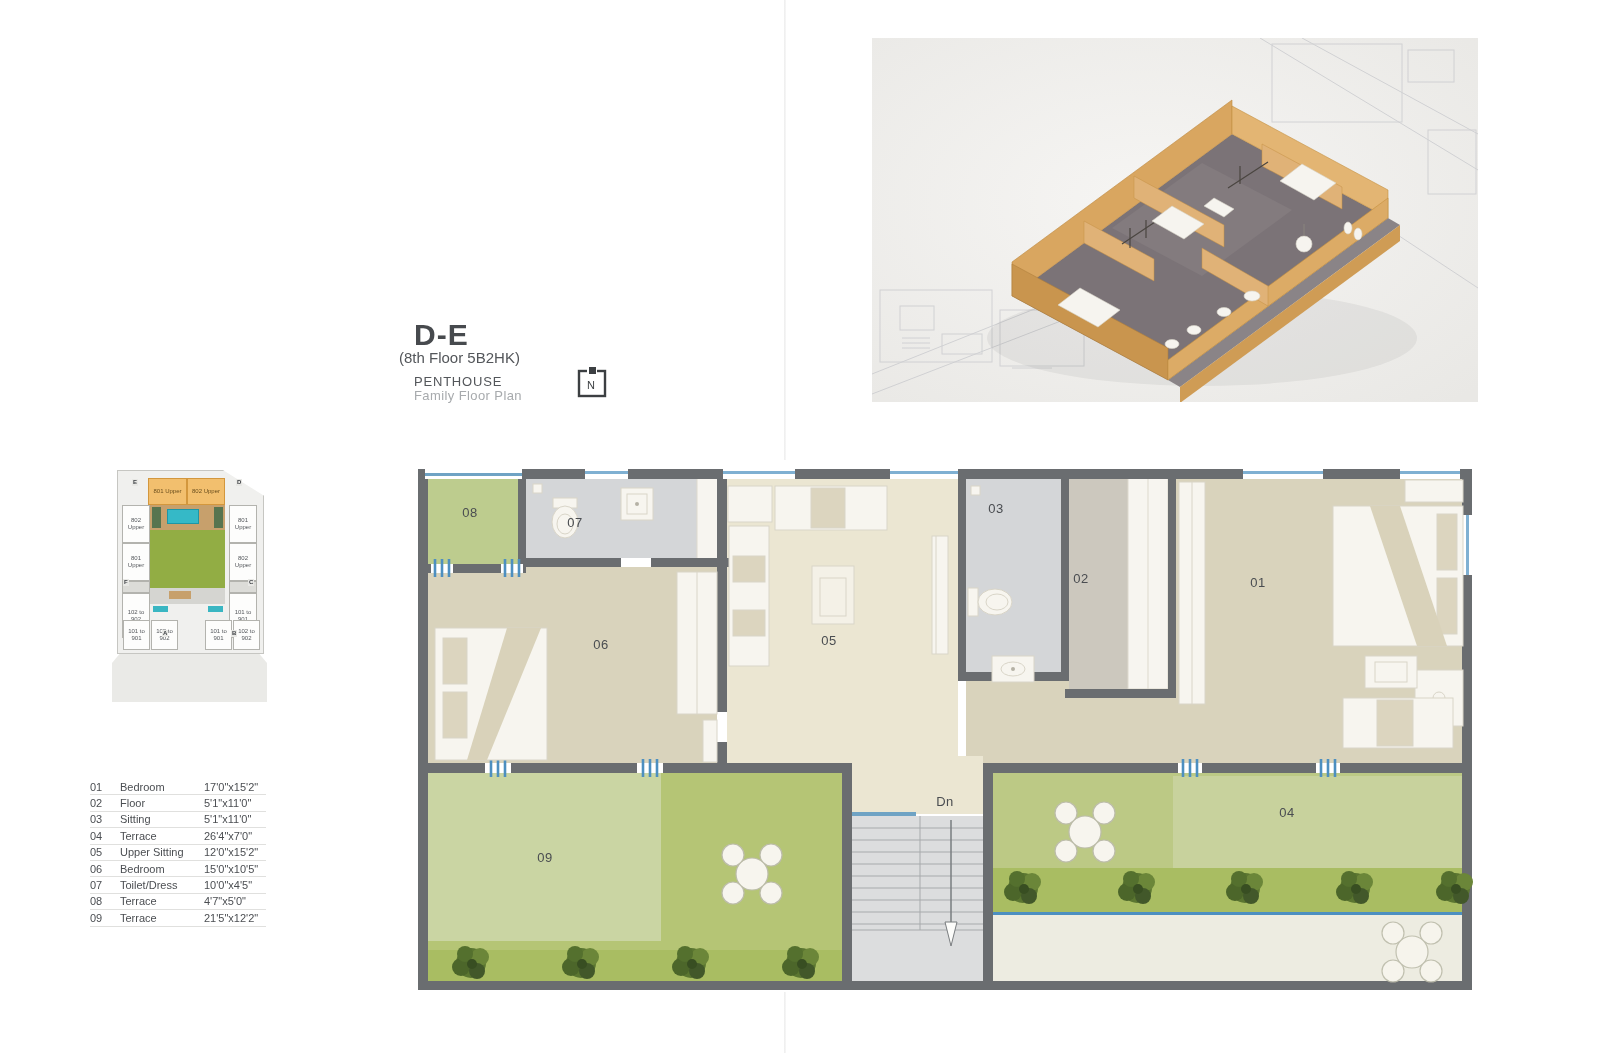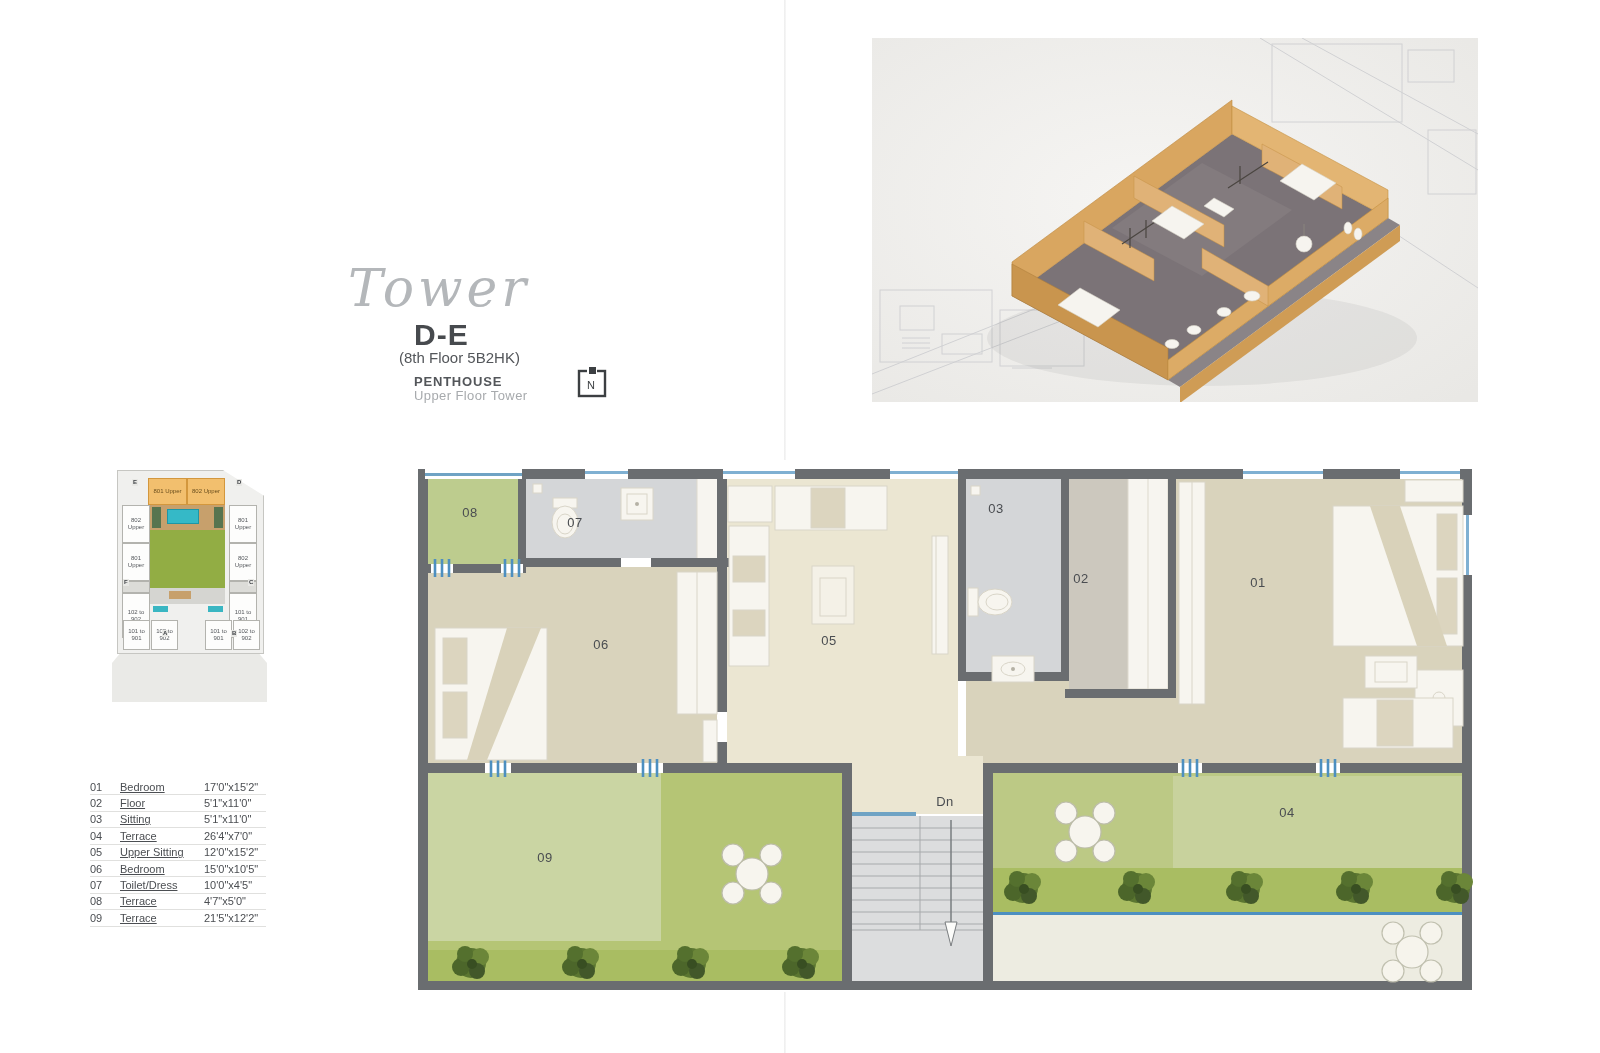--- a/index.html
+++ b/index.html
@@ -5,21 +5,21 @@
   html,body{margin:0;padding:0;background:#fff;}
   #page{position:relative;width:1600px;height:1053px;background:#ffffff;overflow:hidden;
         font-family:"Liberation Sans",sans-serif;color:#4b4e52;}
   .fold{position:absolute;left:784px;top:0;width:2px;height:1053px;
         background:linear-gradient(to right,#ededed,#f7f7f7);}
   
   .script-title{position:absolute;left:348px;top:258px;font-family:"DejaVu Serif",serif;
         font-style:italic;font-size:52px;color:#b4b7ba;letter-spacing:4px;}
   .tower-name{position:absolute;left:414px;top:318px;font-size:30px;font-weight:bold;color:#474a4e;letter-spacing:1px;}
   .floor-info{position:absolute;left:399px;top:349px;font-size:15px;color:#53565a;}
-  .plan-type{position:absolute;left:414px;top:374px;font-size:13px;font-weight:bold;color:#53565a;letter-spacing:.8px;}
+  .plan-type{position:absolute;left:414px;top:374px;font-size:13px;font-weight:normal;color:#53565a;letter-spacing:.8px;}
   .plan-subtype{position:absolute;left:414px;top:388px;font-size:13px;color:#a7aaad;letter-spacing:.4px;}
   .north{position:absolute;left:577px;top:366px;width:30px;height:32px;}
   
   .keyplan{position:absolute;left:112px;top:458px;width:158px;height:250px;font-family:"Liberation Sans",sans-serif;}
   .kp-site{position:absolute;left:5px;top:12px;width:145px;height:182px;background:#f0f0ee;
         border:1px solid #c6c6c2;clip-path:polygon(0 0,72% 0,100% 14%,100% 100%,0 100%);}
   .kp-base{position:absolute;left:0;top:192px;width:155px;height:52px;background:#eaeae7;
         clip-path:polygon(7% 0,93% 0,100% 25%,100% 100%,0 100%,0 25%);}
   .kp-b{position:absolute;background:#fdfdfc;border:1px solid #b3b3ae;font-size:6px;line-height:7px;
         color:#55585c;display:flex;align-items:center;justify-content:center;text-align:center;box-sizing:border-box;}
@@ -31,39 +31,38 @@
   .kp-pool{position:absolute;background:#35b9c7;border:1px solid #1f96a5;box-sizing:border-box;}
   .kp-grn{position:absolute;background:#92ad44;}
   .kp-path{position:absolute;background:#d5d5d1;}
   .kp-teal{position:absolute;background:#3ab6c2;}
   .kp-pl{position:absolute;background:#57744f;}
   
   .legend{position:absolute;left:90px;top:779px;width:176px;}
   .lrow{display:flex;height:15.4px;align-items:center;border-bottom:1px solid #e0e0de;
         font-size:11px;color:#4b4e52;}
   .lnum{width:30px;}
-  .lname{flex:1;text-decoration:underline;}
+  .lname{flex:1;}
   .lsize{width:62px;text-align:left;}
   
   .render3d{position:absolute;left:872px;top:38px;width:606px;height:364px;}
   
   .plan{position:absolute;left:415px;top:460px;width:1060px;height:532px;}
   .plabel{position:absolute;transform:translate(-50%,-50%);font-size:13px;color:#4a4d51;letter-spacing:.5px;}
 </style>
 </head>
 <body>
 
 <div id="page">
   <div class="fold"></div>
 
-  <div class="script-title">Tower</div>
   <div class="tower-name">D-E</div>
   <div class="floor-info">(8th Floor 5B2HK)</div>
   <div class="plan-type">PENTHOUSE</div>
-  <div class="plan-subtype">Upper Floor Tower</div>
+  <div class="plan-subtype">Family Floor Plan</div>
 
   <div class="north">
     <svg width="30" height="32" viewBox="0 0 30 32">
       <rect x="2" y="5" width="26" height="25" fill="none" stroke="#3c3f42" stroke-width="2.4"></rect>
       <rect x="10" y="2" width="10" height="7" fill="#fff"></rect>
       <rect x="12" y="1" width="7" height="7" fill="#3c3f42"></rect>
       <text x="14" y="23" text-anchor="middle" font-family="Liberation Sans,sans-serif" font-size="11" fill="#3c3f42">N</text>
     </svg>
   </div>
 

